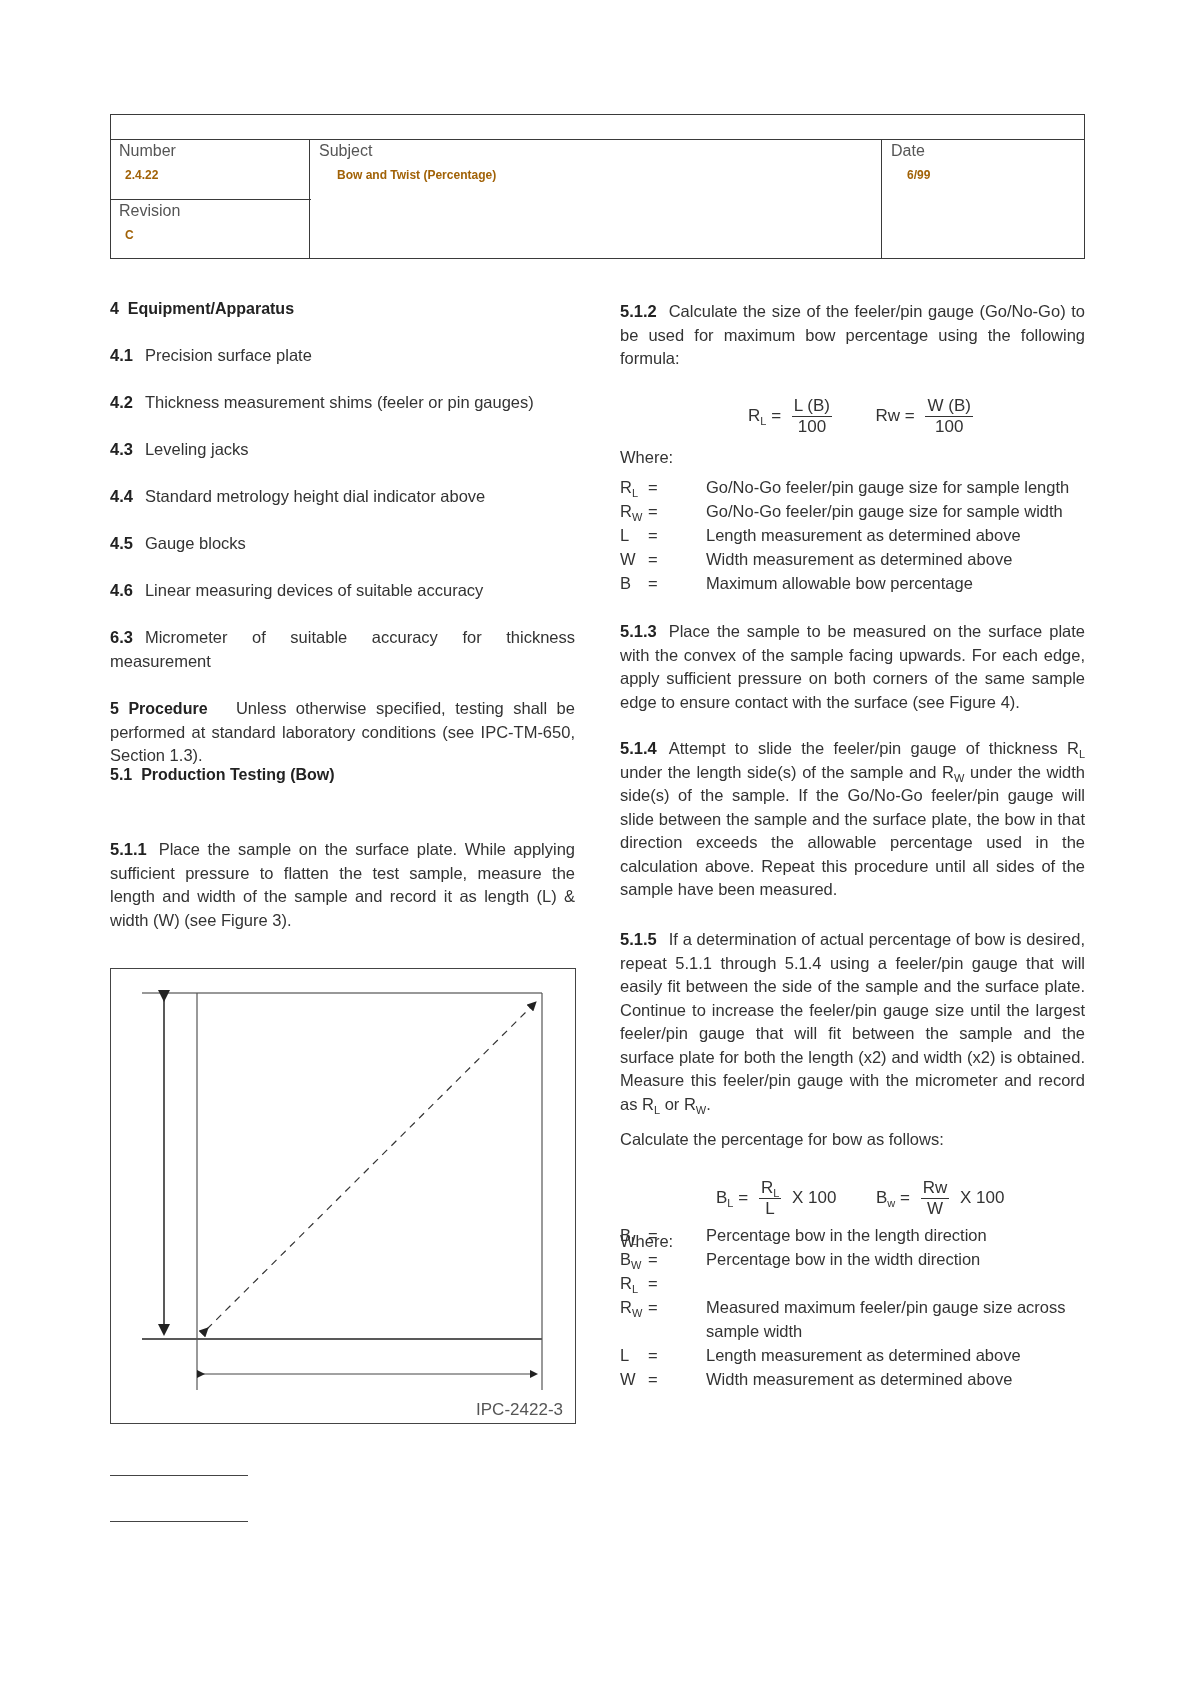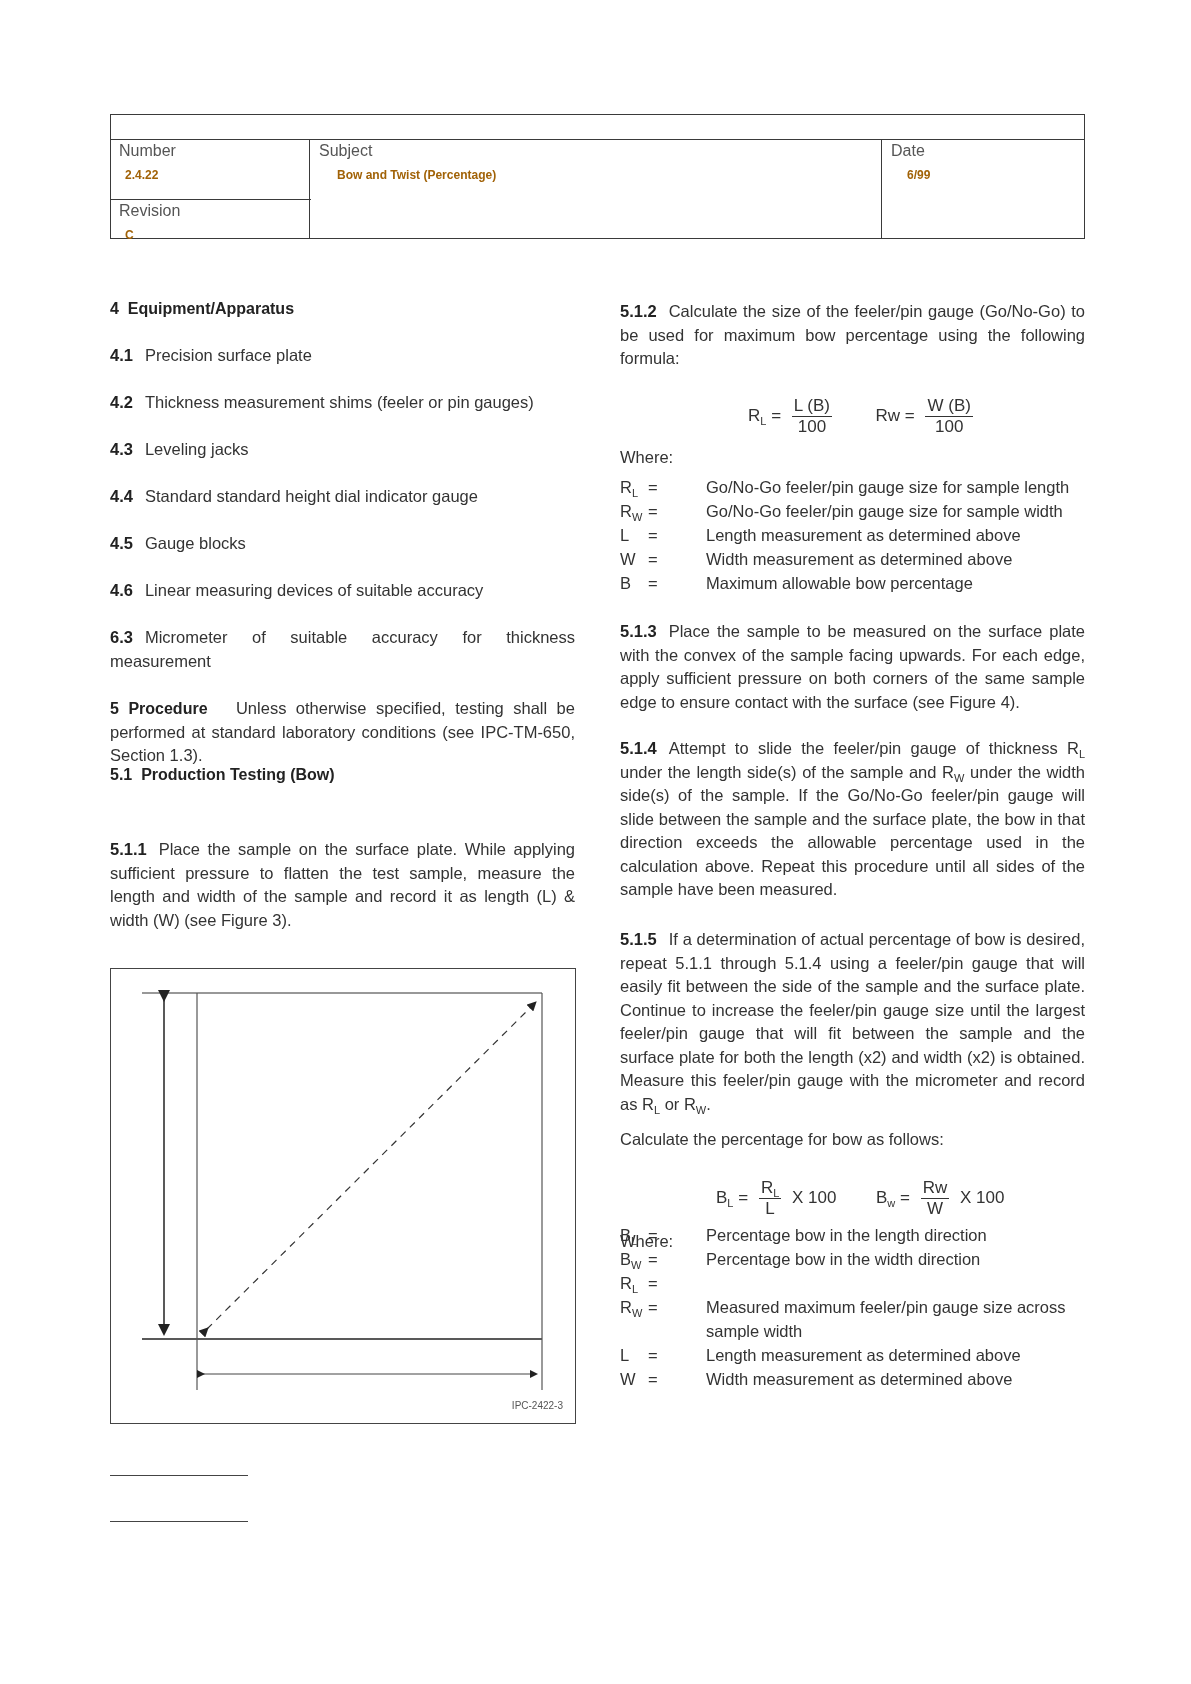--- a/index.html
+++ b/index.html
@@ -1,19 +1,19 @@
 <!DOCTYPE html>
 <html><head>
 <meta charset="utf-8">
 <style>
   html, body { margin: 0; padding: 0; background: #ffffff; }
   body { width: 1191px; height: 1684px; position: relative; font-family: "Liberation Sans", sans-serif; color: #2a2a2a; overflow: hidden; }
   .abs { position: absolute; }
   
-  .hdr { left: 110px; top: 114px; width: 975px; height: 125px; border: 1.5px solid #3a3a3a; box-sizing: border-box; }
+  .hdr { left: 110px; top: 114px; width: 975px; height: 145px; border: 1.5px solid #3a3a3a; box-sizing: border-box; }
   .hdr-top { position: absolute; left: 0; top: 0; width: 100%; height: 24px; border-bottom: 1.5px solid #3a3a3a; }
   .hdr-vline { position: absolute; top: 24px; bottom: 0; width: 0; border-left: 1.5px solid #3a3a3a; }
   .hdr-hline { position: absolute; left: 0; width: 200px; border-top: 1.5px solid #3a3a3a; }
   .hdr-label { position: absolute; font-size: 16px; color: #555; }
   .hdr-value { position: absolute; font-size: 12px; font-weight: bold; color: #a16207; }
   
   .txt { font-size: 16.5px; line-height: 23.5px; color: #333; }
   .just { text-align: justify; }
   .num { font-weight: bold; color: #222; margin-right: 12px; }
   .heading { font-weight: bold; font-size: 16px; color: #222; }
@@ -48,21 +48,21 @@
   <span class="hdr-value" style="left:14px;top:113px">C</span>
 </div>
 
 <div class="abs heading" style="left:110px;top:300px">
   <span>4</span>&nbsp;&nbsp;<span>Equipment/Apparatus</span>
 </div>
 
 <div class="abs txt" style="left:110px;top:344px;width:465px"><span class="num">4.1</span><span>Precision surface plate</span></div>
 <div class="abs txt" style="left:110px;top:391px;width:465px"><span class="num">4.2</span><span>Thickness measurement shims (feeler or pin gauges)</span></div>
 <div class="abs txt" style="left:110px;top:438px;width:465px"><span class="num">4.3</span><span>Leveling jacks</span></div>
-<div class="abs txt" style="left:110px;top:485px;width:465px"><span class="num">4.4</span><span>Standard standard height dial indicator gauge</span></div>
+<div class="abs txt" style="left:110px;top:485px;width:465px"><span class="num">4.4</span><span>Standard metrology height dial indicator above</span></div>
 <div class="abs txt" style="left:110px;top:532px;width:465px"><span class="num">4.5</span><span>Gauge blocks</span></div>
 <div class="abs txt" style="left:110px;top:579px;width:465px"><span class="num">4.6</span><span>Linear measuring devices of suitable accuracy</span></div>
 <div class="abs txt just" style="left:110px;top:626px;width:465px"><span class="num">6.3</span><span>Micrometer of suitable accuracy for thickness measurement</span></div>
 
 <div class="abs txt just" style="left:110px;top:697px;width:465px">
   <span class="heading">5</span>&nbsp;<span class="heading">Procedure</span>&nbsp;&nbsp;&nbsp;<span>Unless otherwise specified, testing shall be performed at standard laboratory conditions (see IPC-TM-650, Section 1.3).</span>
 </div>
 
 <div class="abs heading" style="left:110px;top:766px">
   <span>5.1</span>&nbsp;&nbsp;<span>Production Testing (Bow)</span>
@@ -84,21 +84,21 @@
     <line x1="31" y1="370" x2="431" y2="370" stroke="#222" stroke-width="1.4"></line>
     <line x1="86" y1="24" x2="86" y2="421" stroke="#555" stroke-width="1.2"></line>
     <line x1="431" y1="24" x2="431" y2="421" stroke="#555" stroke-width="1.2"></line>
 
     <line x1="53" y1="30" x2="53" y2="364" stroke="#222" stroke-width="1.5" marker-start="url(#ah)" marker-end="url(#ah)"></line>
 
     <line x1="92" y1="405" x2="425" y2="405" stroke="#444" stroke-width="1" marker-start="url(#ah)" marker-end="url(#ah)"></line>
 
     <line x1="96" y1="360" x2="424" y2="34" stroke="#333" stroke-width="1.2" stroke-dasharray="7,6" marker-start="url(#ah)" marker-end="url(#ah)"></line>
   </svg>
-  <span class="abs" style="right:12px;top:431px;font-size:10px;color:#555">IPC-2422-3</span>
+  <span class="abs" style="right:12px;top:431px;font-size:17px;color:#555">IPC-2422-3</span>
 </div>
 
 <div class="rule" style="left:110px;top:1475px;width:138px"></div>
 <div class="rule" style="left:110px;top:1521px;width:138px"></div>
 
 <div class="abs txt just" style="left:620px;top:300px;width:465px">
   <span class="num">5.1.2</span><span>Calculate the size of the feeler/pin gauge (Go/No-Go) to be used for maximum bow percentage using the following formula:</span>
 </div>
 
 <div class="abs formula" style="left:748px;top:396px">

